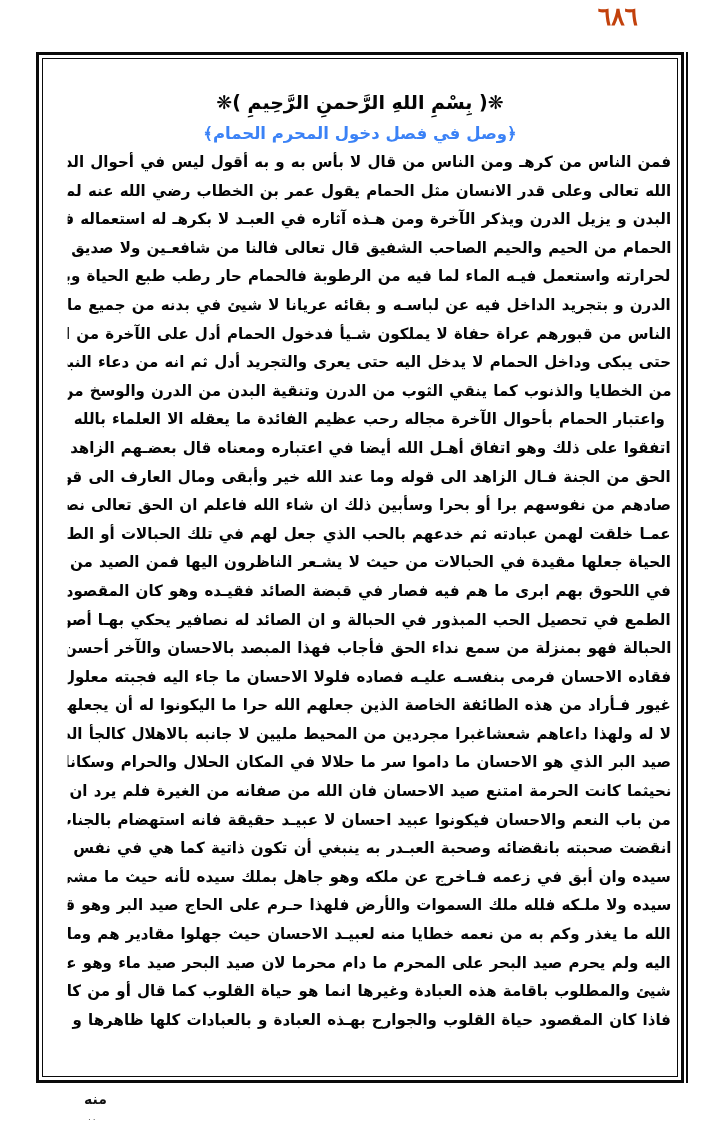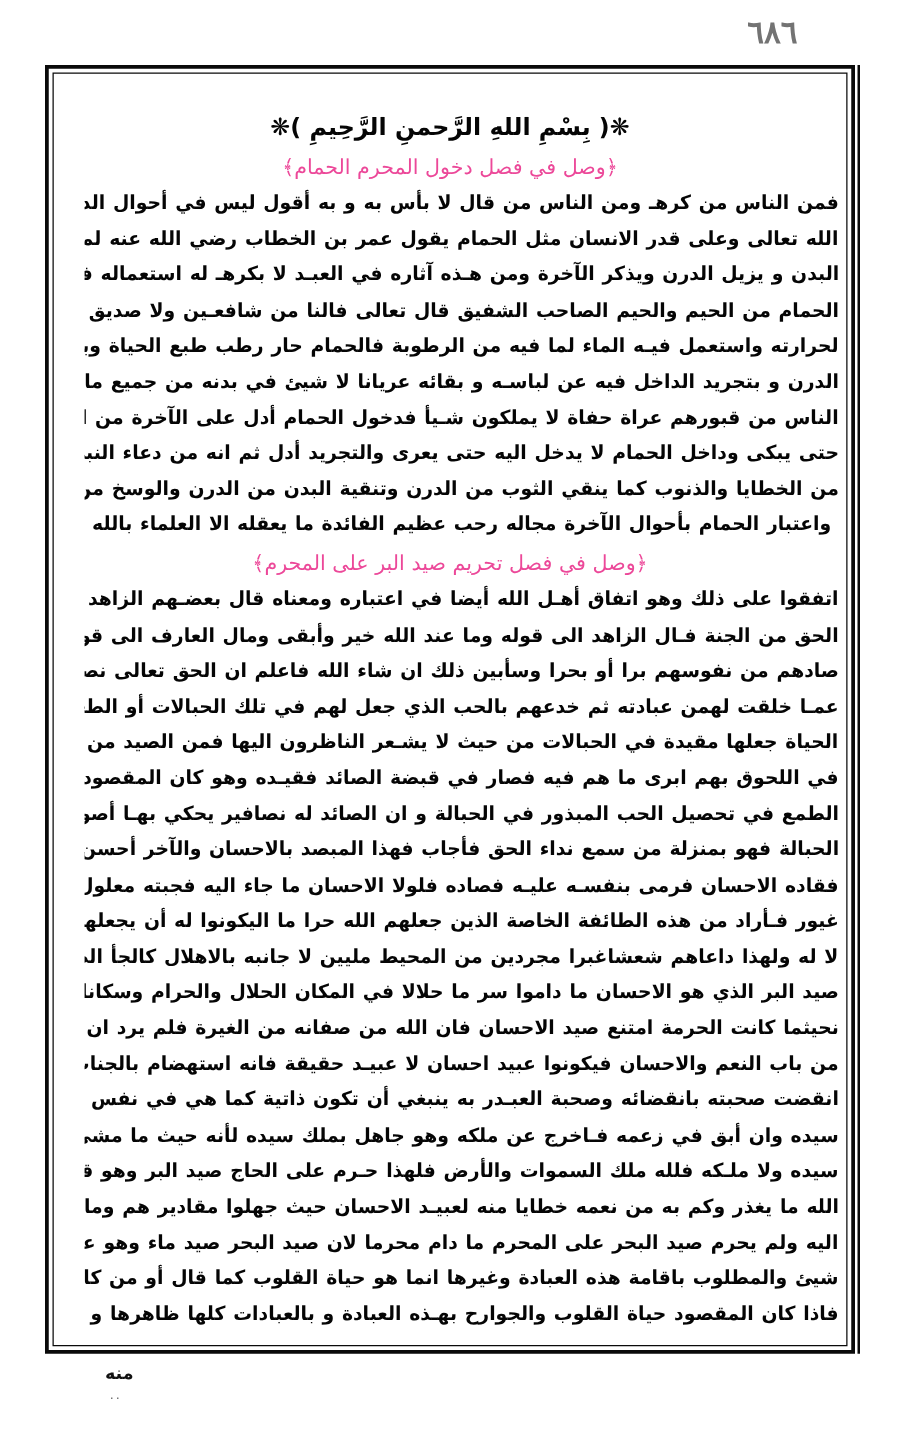--- a/index.html
+++ b/index.html
@@ -15,27 +15,27 @@
     position: relative;
     width: 720px;
     height: 1143px;
     background: #ffffff;
     overflow: hidden;
   }
 
   
   #page-number {
     position: absolute;
-    top: 14px;
+    top: 4px;
     right: 82px;
     font-family: Liberation Sans, sans-serif;
     font-size: 25px;
     font-weight: 700;
     letter-spacing: -1px;
-    color: #737373;
+    color: #c2410c;
     line-height: 1;
   }
 
   
   #frame {
     position: absolute;
     left: 36px;
     top: 52px;
     width: 648px;
     height: 1031px;
@@ -103,24 +103,24 @@
     font-weight: 700;
     line-height: 34px;
     height: 34px;
     margin-top: 24px;
     letter-spacing: 0px;
   }
 
   .heading {
     direction: rtl;
     text-align: center;
-    color: #ec4899;
+    color: #3b82f6;
     font-family: "DejaVu Sans", sans-serif;
     font-size: 16.5px;
-    font-weight: 400;
+    font-weight: 700;
     line-height: 29px;
     height: 29px;
     letter-spacing: -0.3px;
   }
   .heading.second {
     margin-top: 2px;
   }
 
   
   .line.indent-start {
@@ -174,21 +174,20 @@
         <div class="line">الله تعالى وعلى قدر الانسان مثل الحمام يقول عمر بن الخطاب رضي الله عنه لما دخل الحمام بالشام نعم البيت الحمام ينعم</div>
         <div class="line">البدن و يزيل الدرن ويذكر الآخرة ومن هـذه آثاره في العبـد لا بكرهـ له استعماله فانه نعم الصاحب و بـهسمي لان</div>
         <div class="line">الحمام من الحيم والحيم الصاحب الشفيق  قال تعالى فالنا من شافعـين ولا صديق حميم  أي شفيق وسمي حميما</div>
         <div class="line">لحرارته واستعمل فيـه الماء لما فيه من الرطوبة فالحمام حار رطب طبع الحياة وبهما ينعم البـدن و بالماء يزول</div>
         <div class="line">الدرن و بتجريد الداخل فيه عن لباسـه و بقائه عريانا لا شيئ في بدنه من جميع ما يملكه يذكر الآخرة والموت وقيام</div>
         <div class="line">الناس من قبورهم عراة حفاة لا يملكون شـيأ فدخول الحمام أدل على الآخرة من الموت فان الميت لا ينقلب الى قبره</div>
         <div class="line">حتى يبكى وداخل الحمام لا يدخل اليه حتى يعرى والتجريد أدل ثم انه من دعاء النبي صلى الله عليه وسلم اللهـم نقني</div>
         <div class="line">من الخطايا والذنوب كما ينقي الثوب من الدرن وتنقية البدن من الدرن والوسخ من أخص صفات الحمام ولاجله عمـل</div>
         <div class="line short">واعتبار الحمام بأحوال الآخرة مجاله رحب عظيم الفائدة ما يعقله الا العلماء بالله</div>
 
-        <div class="heading second">﴿وصل في فصل تحريم صيد البر على المحرم﴾</div>
 
         <div class="line indent-start">اتفقوا على ذلك وهو اتفاق أهـل الله أيضا في اعتباره ومعناه  قال بعضـهم الزاهد صيد الحق من الدنيا والعارف صيد</div>
         <div class="line">الحق من الجنة فـال الزاهد الى قوله  وما عند الله خير وأبقى ومال العارف الى قوله والله خير وأبقى فاخلق صـيد للحق</div>
         <div class="line">صادهم من نفوسهم برا أو بحرا وسأبين ذلك ان شاء الله  فاعلم ان الحق تعالى نصب حبالات صيد النفوس الشاردة</div>
         <div class="line">عمـا خلقت لهمن عبادته ثم خدعهم بالحب الذي جعل لهم في تلك الحبالات أو الطعوم أو ذوات الارواح المشـبهة لهم  في</div>
         <div class="line">الحياة جعلها مقيدة في الحبالات من حيث لا يشـعر الناظرون  اليها فمن الصيد من أوقعه في الحبالة رؤية الجنس طمعا</div>
         <div class="line">في اللحوق بهم ابرى ما هم فيه فصار في قبضة الصائد فقيـده وهو كان المقصود لانه مطلوب لعينه ومن الصيد من أوقعـه</div>
         <div class="line">الطمع في تحصيل الحب المبذور في الحبالة و ان الصائد له نصافير يحكي بهـا أصوات الطير اذا سمعها الطائر نزل فوقع في</div>
         <div class="line">الحبالة فهو بمنزلة من سمع نداء الحق فأجاب فهذا المبصد بالاحسان والآخر أحسن اليه بالحب المبذور في الحبالة فأبصره</div>
         <div class="line">فقاده الاحسان فرمى بنفسـه عليـه فصاده فلولا الاحسان ما جاء اليه فجبته معلول والبر هو المحسن والاحسان والحق</div>

